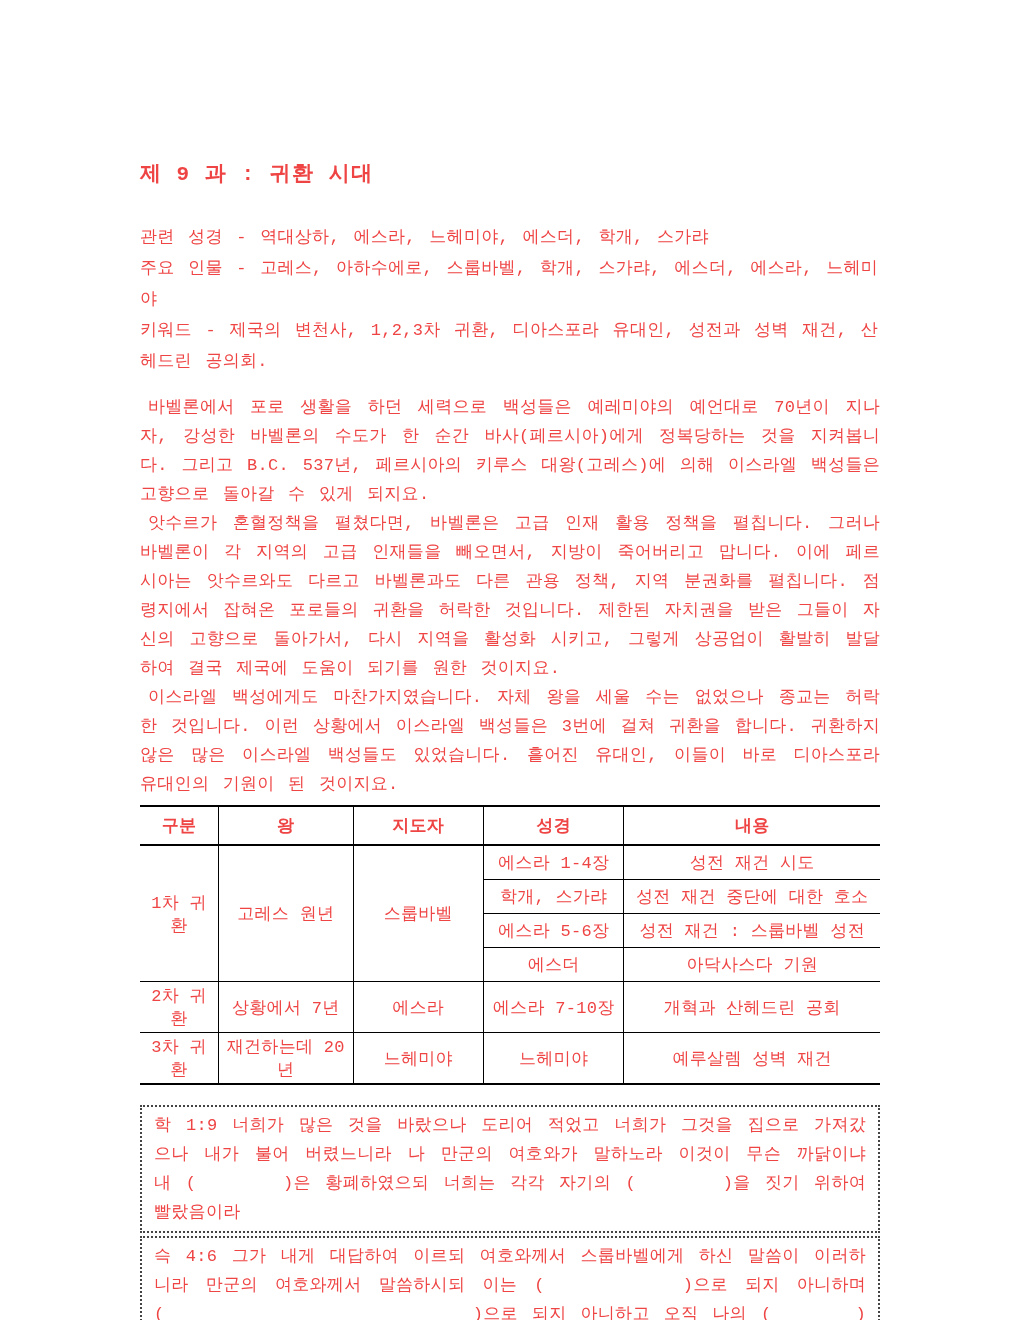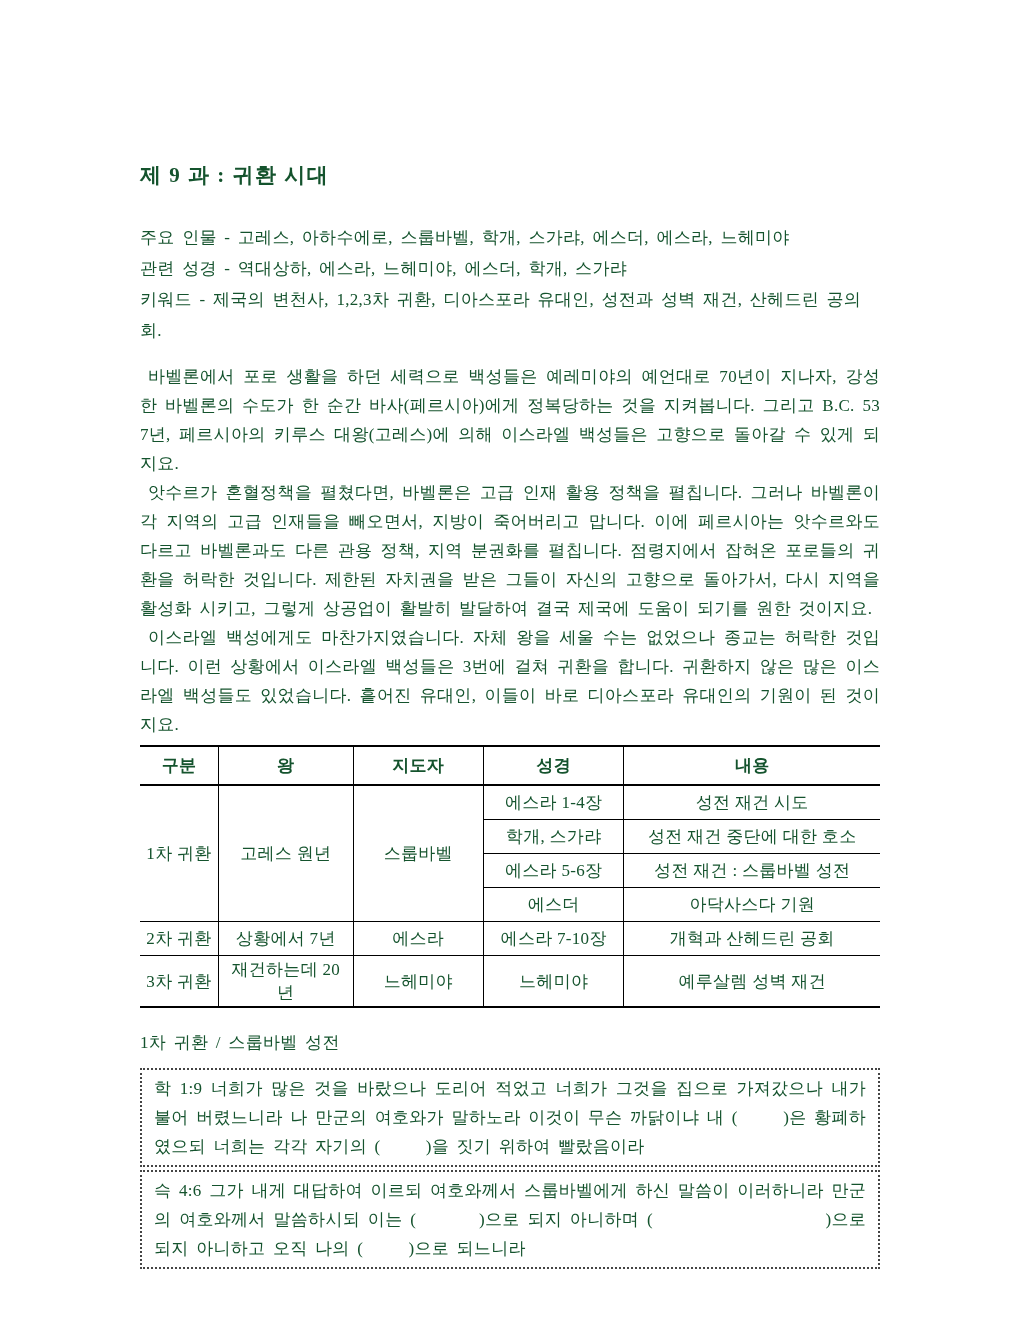--- a/index.html
+++ b/index.html
@@ -2,22 +2,22 @@
 <html><head>
 <meta charset="utf-8">
 <style>
   html, body { margin: 0; padding: 0; background: #e9e9e9; }
   .page {
     position: relative;
     width: 1020px;
     height: 1320px;
     margin: 0 auto;
     background: #ffffff;
-    color: #14532d;
-    font-family: Liberation Serif, serif;
+    color: #ef4444;
+    font-family: Liberation Mono, monospace;
     overflow: hidden;
     box-sizing: border-box;
   }
   .content {
     position: absolute;
     left: 140px;
     top: 162px;
     width: 740px;
   }
   .doc-title {
@@ -92,22 +92,22 @@
 </style>
 </head>
 <body>
 
 <div class="page">
   <div class="content">
 
     <h1 class="doc-title">제 9 과 : 귀환 시대</h1>
 
     <div class="meta">
+      <p>관련 성경 - 역대상하, 에스라, 느헤미야, 에스더, 학개, 스가랴</p>
       <p>주요 인물 - 고레스, 아하수에로, 스룹바벨, 학개, 스가랴, 에스더, 에스라, 느헤미야</p>
-      <p>관련 성경 - 역대상하, 에스라, 느헤미야, 에스더, 학개, 스가랴</p>
       <p>키워드 - 제국의 변천사, 1,2,3차 귀환, 디아스포라 유대인, 성전과 성벽 재건, 산헤드린 공의회.</p>
     </div>
 
     <p class="bodytext">바벨론에서 포로 생활을 하던 세력으로 백성들은 예레미야의 예언대로 70년이 지나자, 강성한 바벨론의 수도가 한 순간 바사(페르시아)에게 정복당하는 것을 지켜봅니다. 그리고 B.C. 537년, 페르시아의 키루스 대왕(고레스)에 의해 이스라엘 백성들은 고향으로 돌아갈 수 있게 되지요.</p>
     <p class="bodytext">앗수르가 혼혈정책을 펼쳤다면, 바벨론은 고급 인재 활용 정책을 펼칩니다. 그러나 바벨론이 각 지역의 고급 인재들을 빼오면서, 지방이 죽어버리고 맙니다. 이에 페르시아는 앗수르와도 다르고 바벨론과도 다른 관용 정책, 지역 분권화를 펼칩니다. 점령지에서 잡혀온 포로들의 귀환을 허락한 것입니다. 제한된 자치권을 받은 그들이 자신의 고향으로 돌아가서, 다시 지역을 활성화 시키고, 그렇게 상공업이 활발히 발달하여 결국 제국에 도움이 되기를 원한 것이지요.</p>
     <p class="bodytext">이스라엘 백성에게도 마찬가지였습니다. 자체 왕을 세울 수는 없었으나 종교는 허락한 것입니다. 이런 상황에서 이스라엘 백성들은 3번에 걸쳐 귀환을 합니다. 귀환하지 않은 많은 이스라엘 백성들도 있었습니다. 흩어진 유대인, 이들이 바로 디아스포라 유대인의 기원이 된 것이지요.</p>
 
     <table class="returns-table">
       <colgroup>
         <col style="width:10.6%">
@@ -154,21 +154,20 @@
           <td>3차 귀환</td>
           <td>재건하는데 20년</td>
           <td>느헤미야</td>
           <td>느헤미야</td>
           <td>예루살렘 성벽 재건</td>
         </tr>
       </tbody>
     </table>
 
     <div class="section">
-      <p class="section-heading">1차 귀환 / 스룹바벨 성전</p>
     </div>
 
     <div class="quotes">
       <div class="quote-box">학 1:9 너희가 많은 것을 바랐으나 도리어 적었고 너희가 그것을 집으로 가져갔으나 내가 불어 버렸느니라 나 만군의 여호와가 말하노라 이것이 무슨 까닭이냐 내 (&nbsp;&nbsp;&nbsp;&nbsp;&nbsp;&nbsp;)은 황폐하였으되 너희는 각각 자기의 (&nbsp;&nbsp;&nbsp;&nbsp;&nbsp;&nbsp;)을 짓기 위하여 빨랐음이라</div>
       <div class="quote-box">슥 4:6 그가 내게 대답하여 이르되 여호와께서 스룹바벨에게 하신 말씀이 이러하니라 만군의 여호와께서 말씀하시되 이는 (&nbsp;&nbsp;&nbsp;&nbsp;&nbsp;&nbsp;&nbsp;&nbsp;)으로 되지 아니하며 (&nbsp;&nbsp;&nbsp;&nbsp;&nbsp;&nbsp;&nbsp;&nbsp;&nbsp;&nbsp;&nbsp;&nbsp;&nbsp;&nbsp;&nbsp;&nbsp;&nbsp;&nbsp;&nbsp;&nbsp;&nbsp;&nbsp;)으로 되지 아니하고 오직 나의 (&nbsp;&nbsp;&nbsp;&nbsp;&nbsp;&nbsp;)으로 되느니라</div>
     </div>
 
   </div>
 </div>
 

